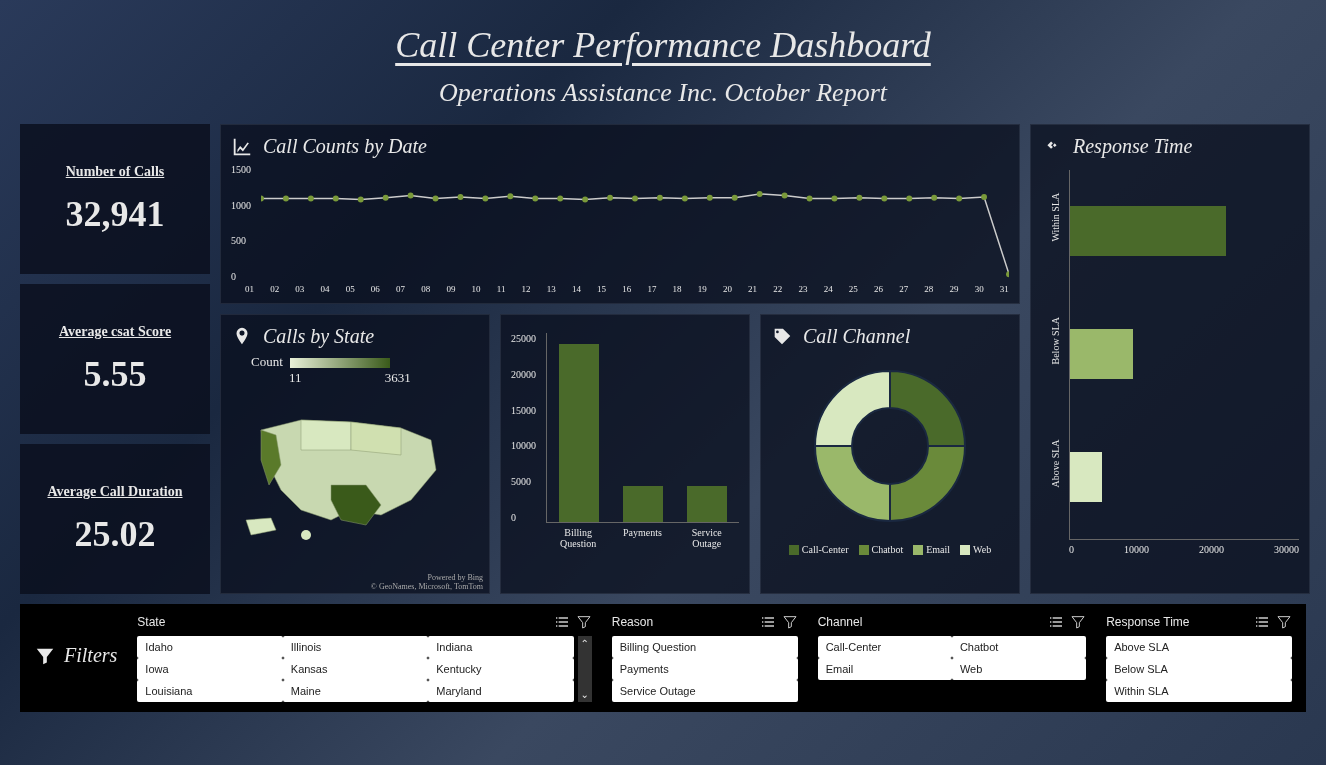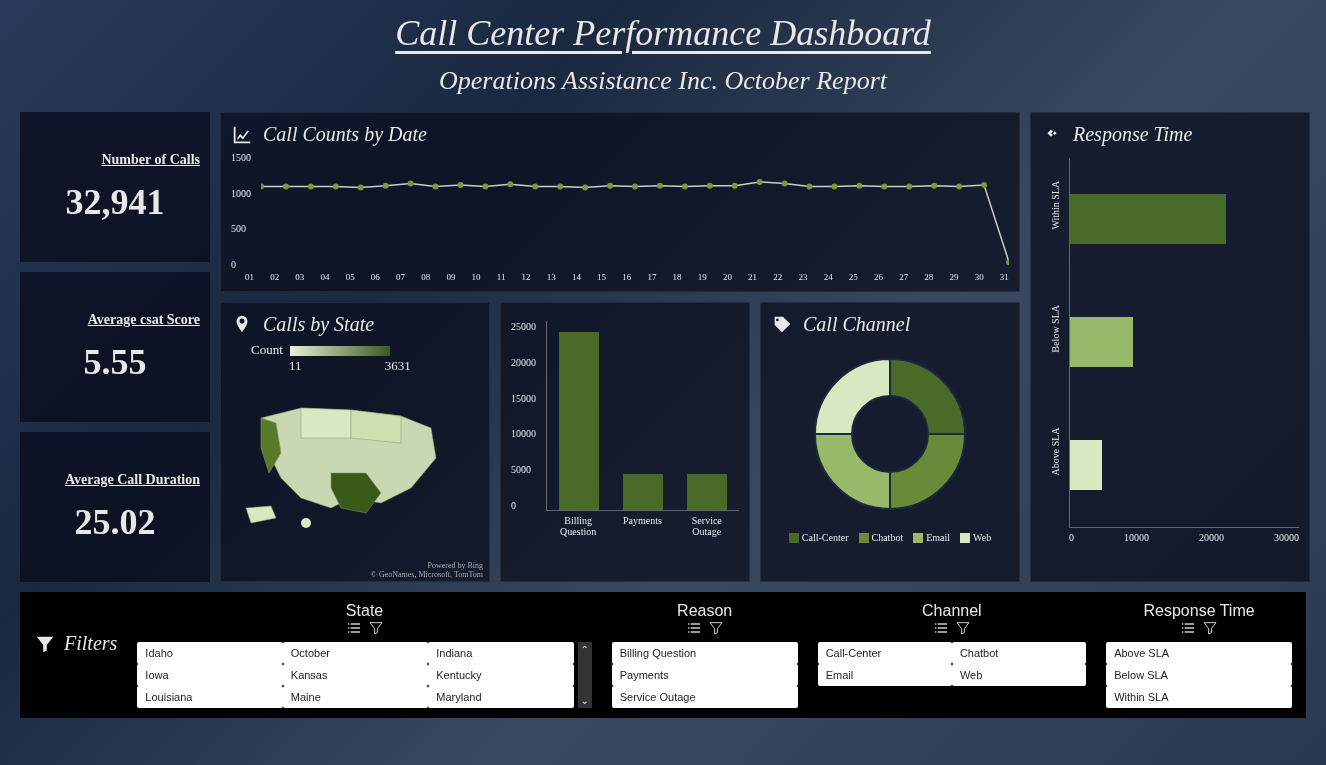--- a/index.html
+++ b/index.html
@@ -5,39 +5,39 @@
 * { margin: 0; padding: 0; box-sizing: border-box; }
 body {
   width: 1326px;
   height: 765px;
   background: linear-gradient(135deg, #2a3a5a 0%, #1a2840 30%, #3a4860 60%, #2a3850 100%);
   font-family: Georgia, 'Times New Roman', serif;
   color: #e8e8e8;
   overflow: hidden;
   position: relative;
 }
-.header { text-align: center; padding: 12px 0 8px; }
+.header { text-align: center; padding: 24px 0 8px; }
 .title { font-size: 36px; font-weight: normal; text-decoration: underline; text-underline-offset: 6px; font-style: italic; }
 .subtitle { font-size: 26px; font-style: italic; margin-top: 12px; }
 .grid {
   display: grid;
   grid-template-columns: 190px 270px 250px 260px 280px;
   grid-template-rows: 180px 280px;
   gap: 10px;
   padding: 8px 20px 0 20px;
 }
 .card {
   background: rgba(10, 15, 30, 0.75);
   border: 1px solid rgba(80, 90, 110, 0.3);
   padding: 10px;
   position: relative;
 }
 .kpi-col { display: flex; flex-direction: column; gap: 10px; grid-row: 1 / 3; }
 .kpi-card { background: rgba(10, 15, 30, 0.85); padding: 14px 10px; text-align: center; flex: 1; display: flex; flex-direction: column; justify-content: center; }
-.kpi-label { font-size: 14px; text-decoration: underline; font-weight: bold; margin-bottom: 12px; line-height: 1.3; text-align: right; }
+.kpi-label { font-size: 14px; text-decoration: underline; font-weight: bold; margin-bottom: 12px; line-height: 1.3; }
 .kpi-value { font-size: 36px; font-weight: bold; }
 .line-card { grid-column: 2 / 5; }
 .response-card { grid-row: 1 / 3; grid-column: 5; }
 .card-header { display: flex; align-items: center; gap: 10px; margin-bottom: 6px; }
 .card-title { font-size: 20px; font-style: italic; }
 .icon { width: 22px; height: 22px; fill: #e8e8e8; flex-shrink: 0; }
 
 
 .line-chart { position: relative; height: 118px; margin-left: 30px; margin-top: 4px; }
 .line-y-labels { position: absolute; left: -30px; top: 0; height: 100%; display: flex; flex-direction: column-reverse; justify-content: space-between; font-size: 10px; }
@@ -68,21 +68,21 @@
 
 .map-wrap { margin-top: 6px; }
 .map-legend { font-size: 13px; margin-bottom: 4px; margin-left: 20px; }
 .map-gradient { display: inline-block; width: 100px; height: 10px; background: linear-gradient(to right, #e8f0d8, #3a5a1a); vertical-align: middle; margin: 0 4px; }
 .map-attrib { position: absolute; bottom: 2px; right: 6px; font-size: 8px; color: #aaa; text-align: right; }
 
 
 .filters-bar { background: #000; margin: 10px 20px 0 20px; padding: 10px 14px; display: flex; gap: 20px; align-items: flex-start; }
 .filters-title { display: flex; align-items: center; gap: 8px; font-size: 20px; font-style: italic; margin-top: 30px; }
 .filter-group { flex: 1; }
-.filter-group-header { display: flex; align-items: center; justify-content: space-between; font-size: 16px; font-family: Arial, sans-serif; margin-bottom: 6px; flex-direction: column; }
+.filter-group-header { display: flex; align-items: center; justify-content: space-between; font-size: 12px; font-family: Arial, sans-serif; margin-bottom: 6px; }
 .filter-icons { display: flex; gap: 6px; }
 .filter-icon { width: 16px; height: 16px; fill: #ccc; cursor: pointer; }
 .filter-chips { display: grid; gap: 0; }
 .chips-3col { grid-template-columns: repeat(3, 1fr); }
 .chips-2col { grid-template-columns: repeat(2, 1fr); }
 .chips-1col { grid-template-columns: 1fr; }
 .chip { background: #fff; color: #222; font-size: 11px; font-family: Arial, sans-serif; padding: 5px 8px; border-radius: 2px; cursor: pointer; }
 .state-scroll { display: flex; gap: 4px; }
 .state-grid { flex: 1; }
 .scroll-track { width: 14px; background: #333; display: flex; flex-direction: column; justify-content: space-between; align-items: center; padding: 2px 0; }
@@ -331,21 +331,21 @@
             <path d="M3 5h2v2H3zm4 0h14v2H7zM3 11h2v2H3zm4 0h14v2H7zM3 17h2v2H3zm4 0h14v2H7z"></path>
           </svg>
         <svg class="filter-icon" viewBox="0 0 24 24">
             <path d="M3 4h18l-7 9v6l-4 2v-8L3 4z" fill="none" stroke="#ccc" stroke-width="1.5"></path>
           </svg>
       </div>
     </div>
     <div class="state-scroll">
       <div class="filter-chips chips-3col state-grid" id="chips-state">
           <div class="chip">Idaho</div>
-          <div class="chip">October</div>
+          <div class="chip">Illinois</div>
           <div class="chip">Indiana</div>
           <div class="chip">Iowa</div>
           <div class="chip">Kansas</div>
           <div class="chip">Kentucky</div>
           <div class="chip">Louisiana</div>
           <div class="chip">Maine</div>
           <div class="chip">Maryland</div>
         </div>
       <div class="scroll-track">
         <span class="scroll-arr">⌃</span>

